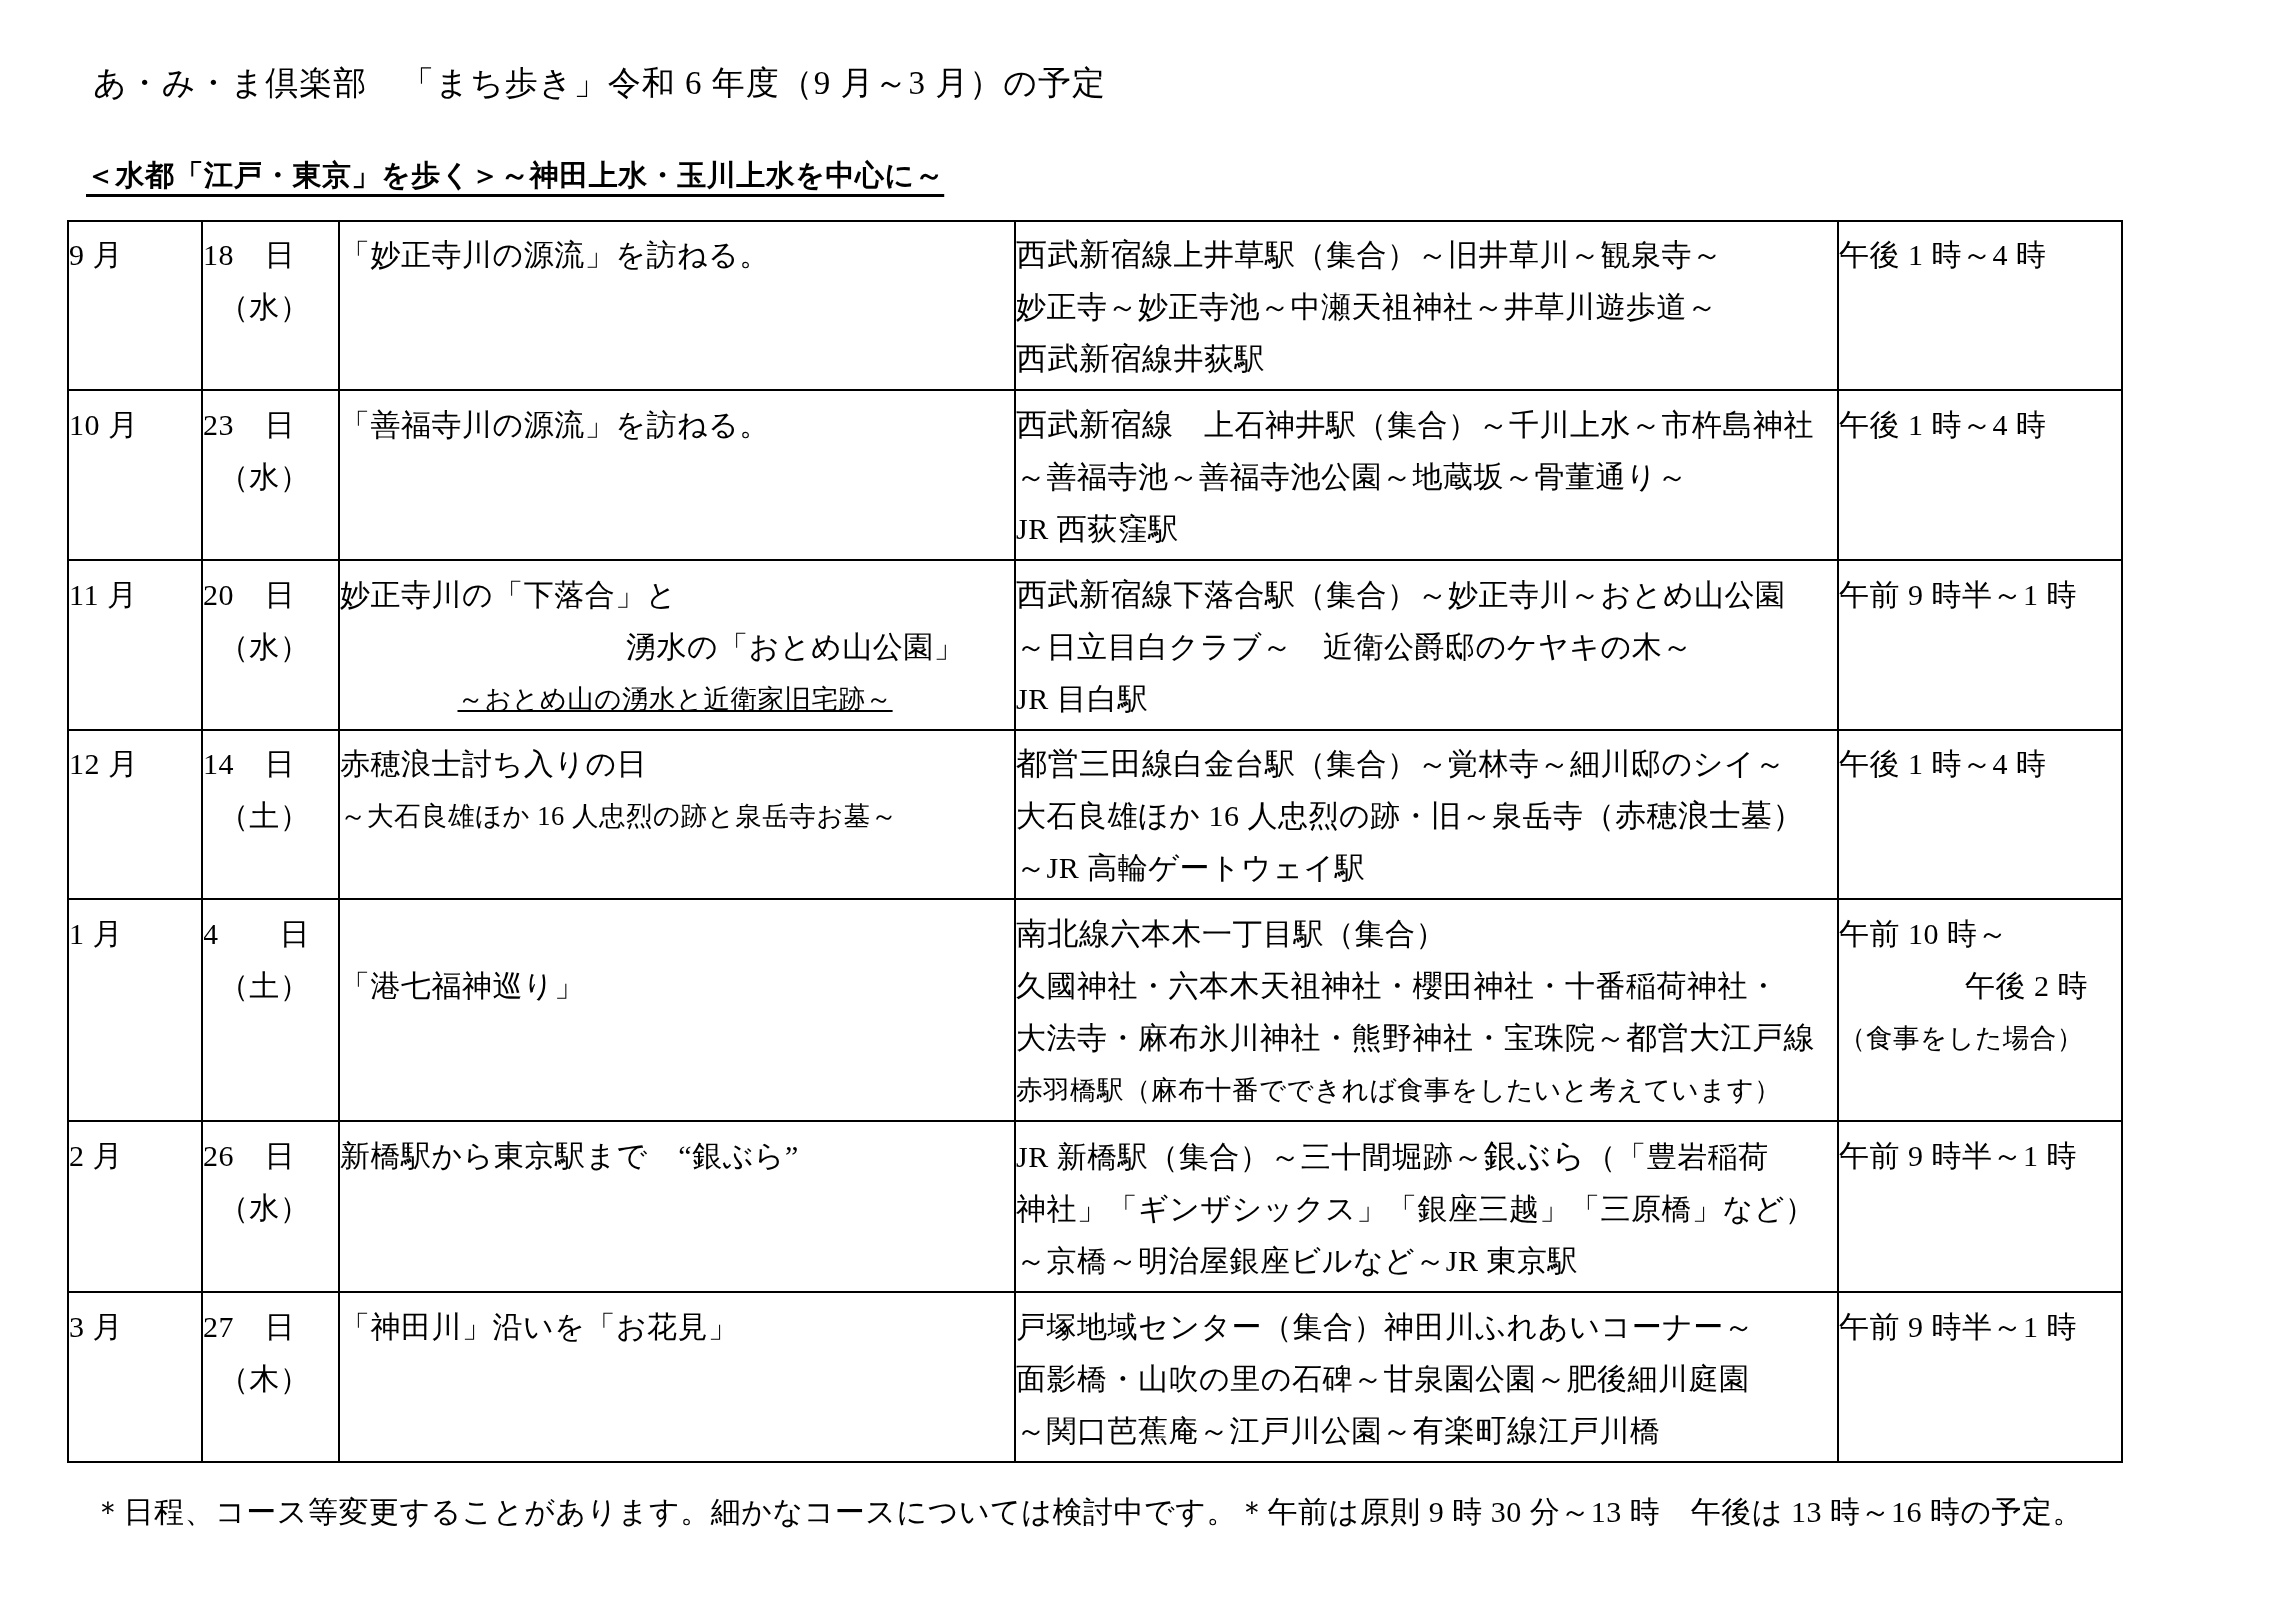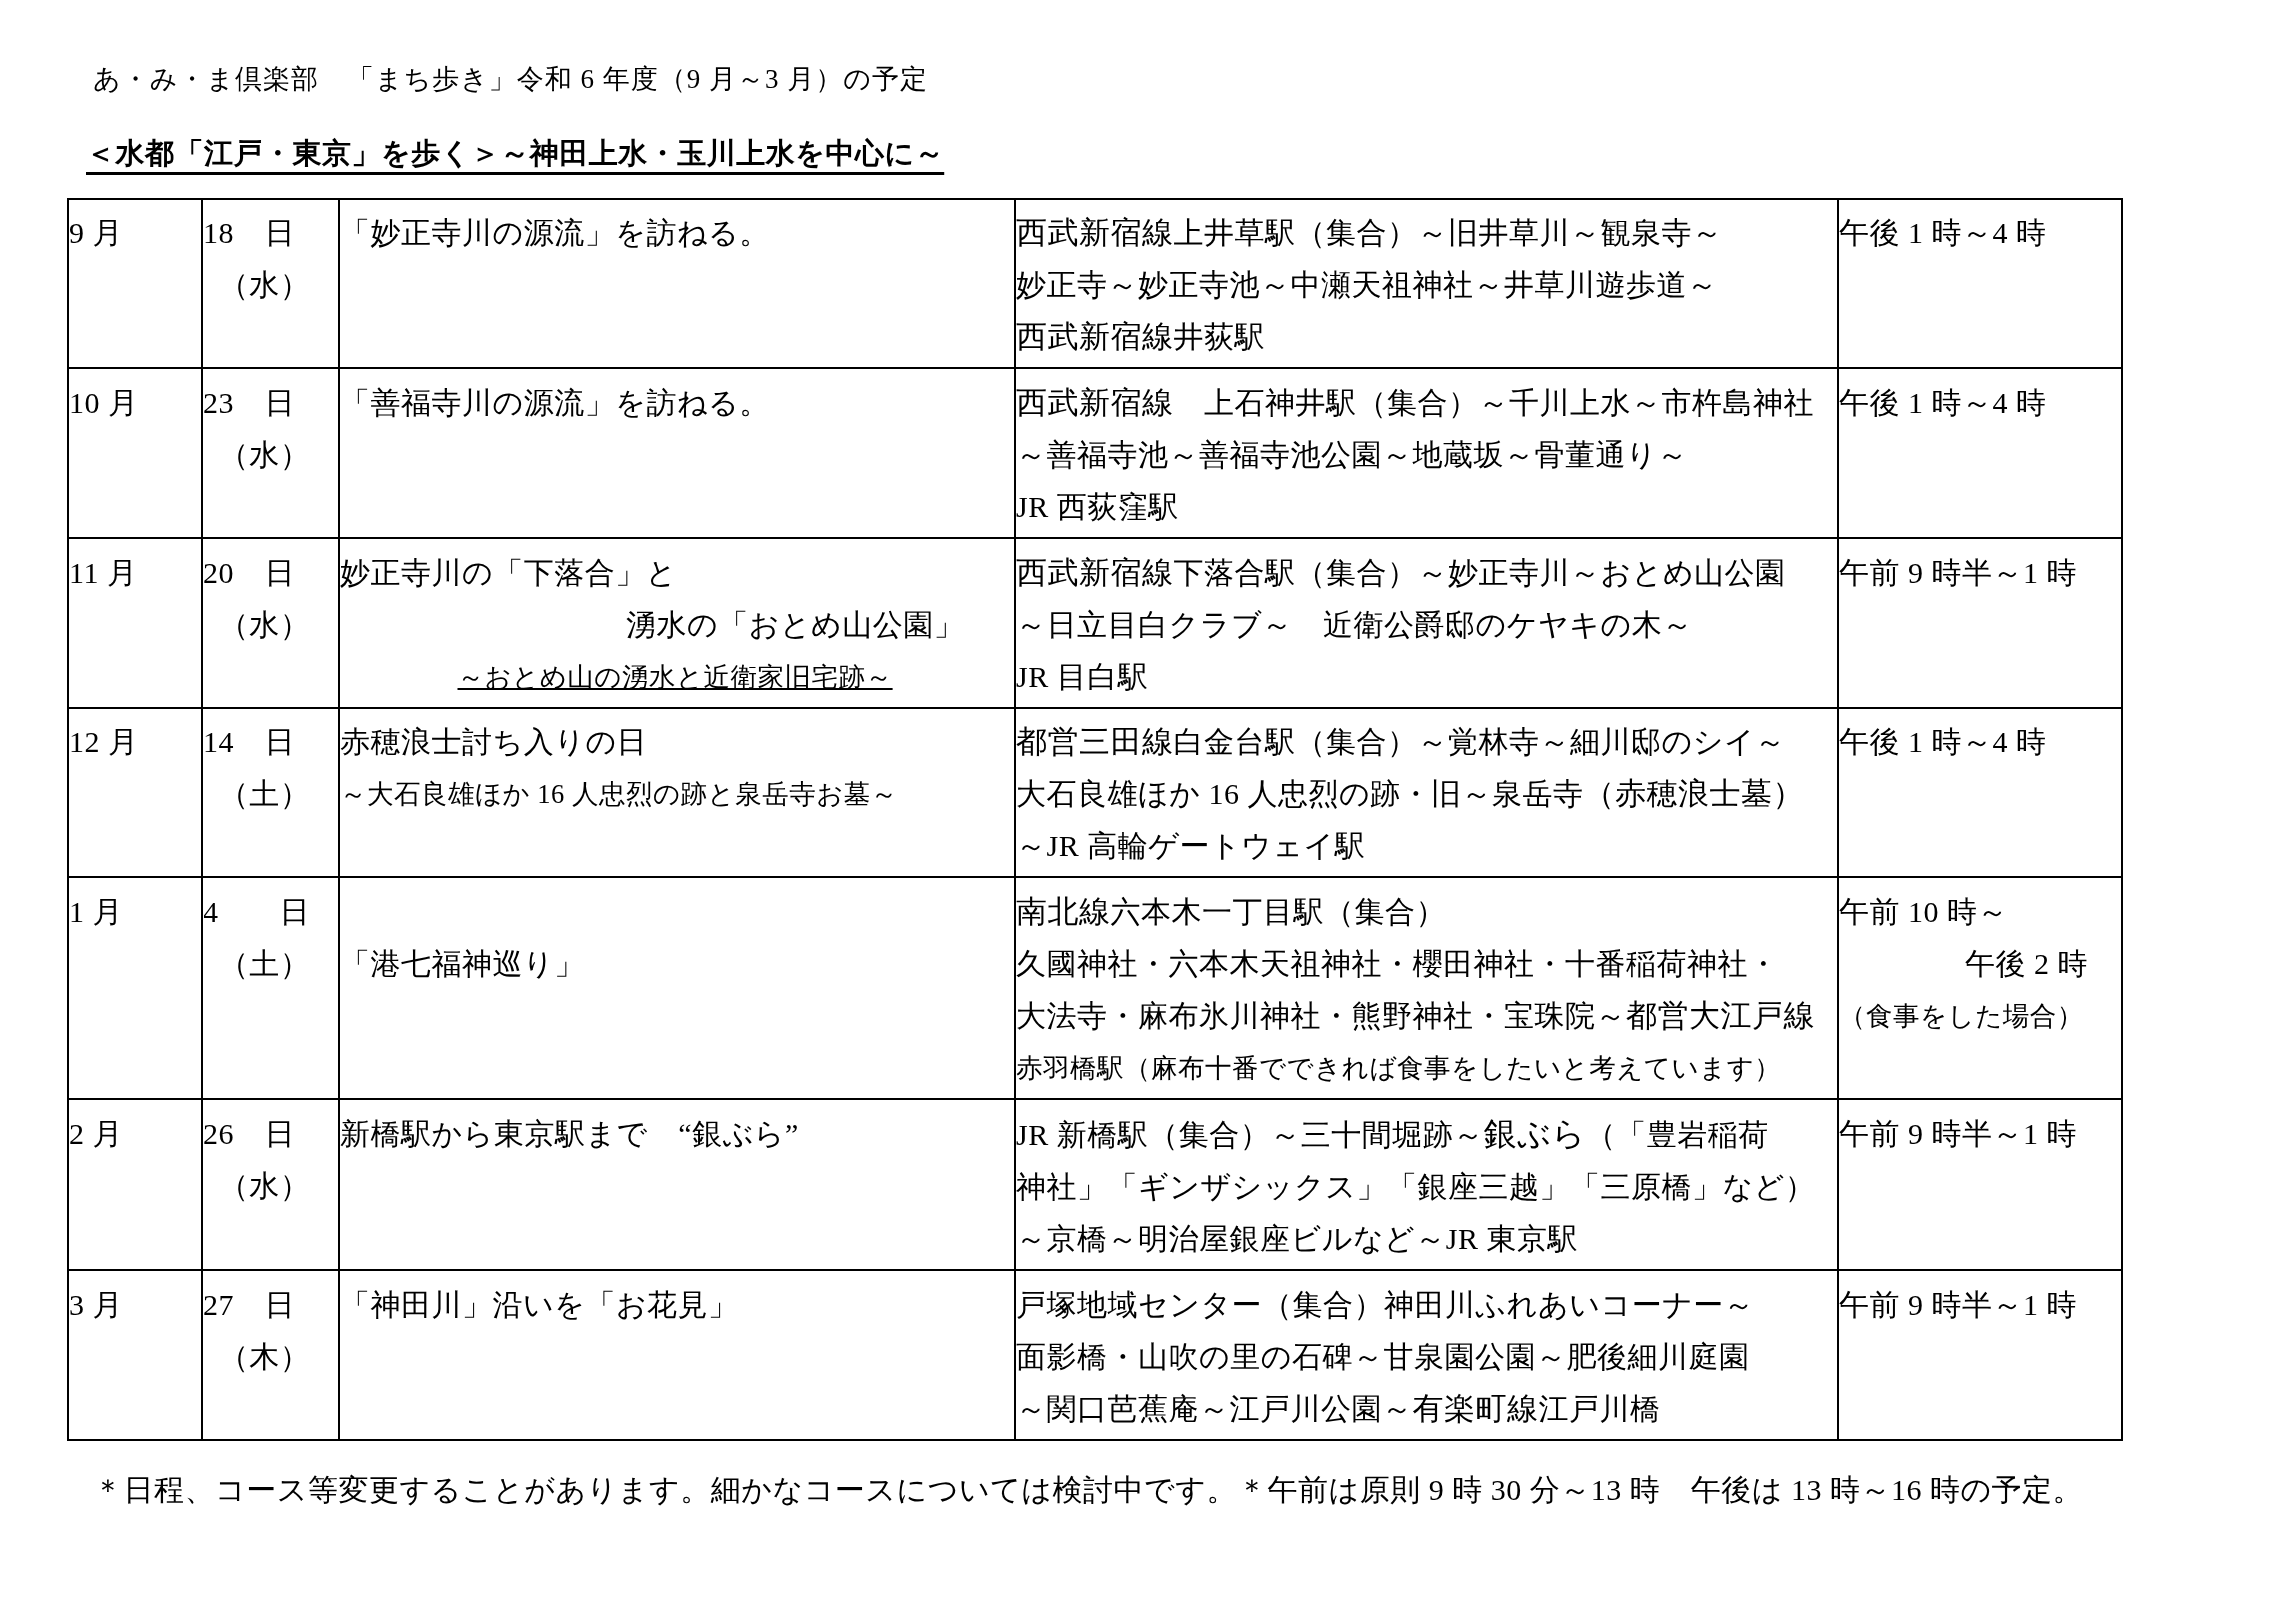--- a/index.html
+++ b/index.html
@@ -7,26 +7,26 @@
     position:relative;
     width:2293px; height:1620px;
     background:#ffffff; color:#000000;
     font-family:"Liberation Serif","DejaVu Serif",serif;
     box-sizing:border-box;
     padding-top:61px;
     overflow:hidden;
   }
   .title {
     margin:0 0 0 93px;
-    font-size:27px; font-weight:normal;
+    font-size:33px; font-weight:normal;
     letter-spacing:1px;
     white-space:nowrap;
   }
   .subtitle {
-    margin:37px 0 0 86px;
+    margin:50px 0 0 86px;
     font-size:29px; font-weight:bold;
     text-decoration:underline;
     text-decoration-thickness:2.9px;
     text-underline-offset:8.8px;
     letter-spacing:0.5px;
     white-space:nowrap;
     font-family:Liberation Mono, monospace;
   }
   table.schedule {
     border-collapse:collapse;

